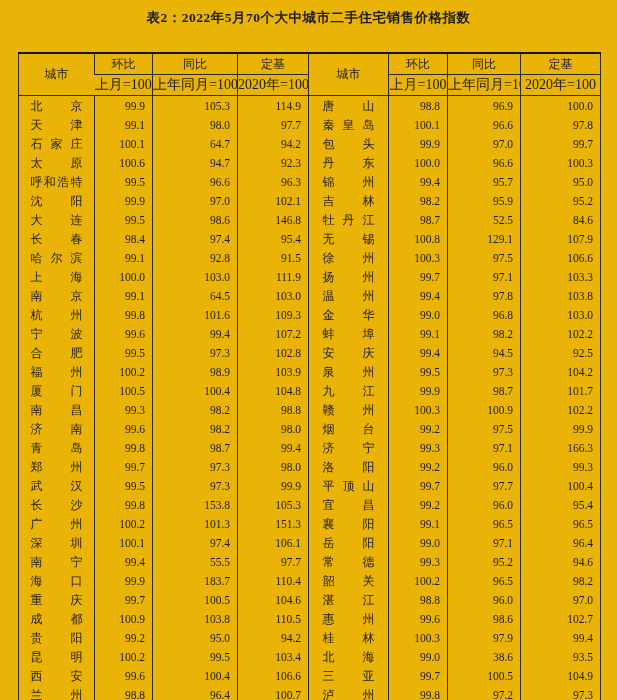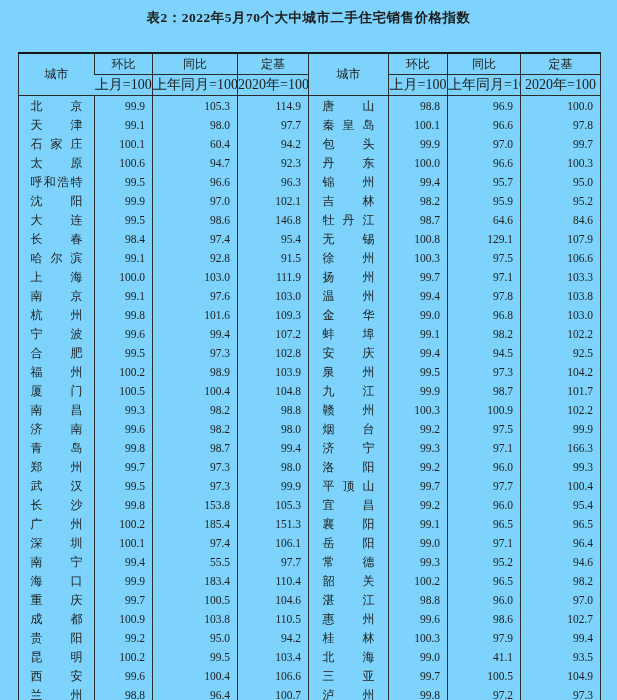--- a/index.html
+++ b/index.html
@@ -4,21 +4,21 @@
 <style>
   html, body {
     margin: 0;
     padding: 0;
     background: #ffffff;
   }
   .page {
     position: relative;
     width: 617px;
     height: 700px;
-    background: #7dd3fc;
+    background: #eab308;
     font-family: "Liberation Serif", "DejaVu Serif", serif;
     color: #1c1c1c;
     overflow: hidden;
   }
   .title {
     text-align: center;
     padding-top: 9px;
     font-weight: bold;
     font-size: 13.5px;
     letter-spacing: 0.5px;
@@ -127,21 +127,21 @@
           <td class="num">98.0</td>
           <td class="num">97.7</td>
           <td class="city"><span class="city-name">秦皇岛</span></td>
           <td class="num">100.1</td>
           <td class="num">96.6</td>
           <td class="num">97.8</td>
         </tr>
         <tr>
           <td class="city"><span class="city-name">石家庄</span></td>
           <td class="num">100.1</td>
-          <td class="num">60.4</td>
+          <td class="num">64.7</td>
           <td class="num">94.2</td>
           <td class="city"><span class="city-name">包头</span></td>
           <td class="num">99.9</td>
           <td class="num">97.0</td>
           <td class="num">99.7</td>
         </tr>
         <tr>
           <td class="city"><span class="city-name">太原</span></td>
           <td class="num">100.6</td>
           <td class="num">94.7</td>
@@ -171,21 +171,21 @@
           <td class="num">95.9</td>
           <td class="num">95.2</td>
         </tr>
         <tr>
           <td class="city"><span class="city-name">大连</span></td>
           <td class="num">99.5</td>
           <td class="num">98.6</td>
           <td class="num">146.8</td>
           <td class="city"><span class="city-name">牡丹江</span></td>
           <td class="num">98.7</td>
-          <td class="num">64.6</td>
+          <td class="num">52.5</td>
           <td class="num">84.6</td>
         </tr>
         <tr>
           <td class="city"><span class="city-name">长春</span></td>
           <td class="num">98.4</td>
           <td class="num">97.4</td>
           <td class="num">95.4</td>
           <td class="city"><span class="city-name">无锡</span></td>
           <td class="num">100.8</td>
           <td class="num">129.1</td>
@@ -207,21 +207,21 @@
           <td class="num">103.0</td>
           <td class="num">111.9</td>
           <td class="city"><span class="city-name">扬州</span></td>
           <td class="num">99.7</td>
           <td class="num">97.1</td>
           <td class="num">103.3</td>
         </tr>
         <tr>
           <td class="city"><span class="city-name">南京</span></td>
           <td class="num">99.1</td>
-          <td class="num">97.6</td>
+          <td class="num">64.5</td>
           <td class="num">103.0</td>
           <td class="city"><span class="city-name">温州</span></td>
           <td class="num">99.4</td>
           <td class="num">97.8</td>
           <td class="num">103.8</td>
         </tr>
         <tr>
           <td class="city"><span class="city-name">杭州</span></td>
           <td class="num">99.8</td>
           <td class="num">101.6</td>
@@ -327,21 +327,21 @@
           <td class="num">153.8</td>
           <td class="num">105.3</td>
           <td class="city"><span class="city-name">宜昌</span></td>
           <td class="num">99.2</td>
           <td class="num">96.0</td>
           <td class="num">95.4</td>
         </tr>
         <tr>
           <td class="city"><span class="city-name">广州</span></td>
           <td class="num">100.2</td>
-          <td class="num">185.4</td>
+          <td class="num">101.3</td>
           <td class="num">151.3</td>
           <td class="city"><span class="city-name">襄阳</span></td>
           <td class="num">99.1</td>
           <td class="num">96.5</td>
           <td class="num">96.5</td>
         </tr>
         <tr>
           <td class="city"><span class="city-name">深圳</span></td>
           <td class="num">100.1</td>
           <td class="num">97.4</td>
@@ -357,21 +357,21 @@
           <td class="num">55.5</td>
           <td class="num">97.7</td>
           <td class="city"><span class="city-name">常德</span></td>
           <td class="num">99.3</td>
           <td class="num">95.2</td>
           <td class="num">94.6</td>
         </tr>
         <tr>
           <td class="city"><span class="city-name">海口</span></td>
           <td class="num">99.9</td>
-          <td class="num">183.4</td>
+          <td class="num">183.7</td>
           <td class="num">110.4</td>
           <td class="city"><span class="city-name">韶关</span></td>
           <td class="num">100.2</td>
           <td class="num">96.5</td>
           <td class="num">98.2</td>
         </tr>
         <tr>
           <td class="city"><span class="city-name">重庆</span></td>
           <td class="num">99.7</td>
           <td class="num">100.5</td>
@@ -401,21 +401,21 @@
           <td class="num">97.9</td>
           <td class="num">99.4</td>
         </tr>
         <tr>
           <td class="city"><span class="city-name">昆明</span></td>
           <td class="num">100.2</td>
           <td class="num">99.5</td>
           <td class="num">103.4</td>
           <td class="city"><span class="city-name">北海</span></td>
           <td class="num">99.0</td>
-          <td class="num">41.1</td>
+          <td class="num">38.6</td>
           <td class="num">93.5</td>
         </tr>
         <tr>
           <td class="city"><span class="city-name">西安</span></td>
           <td class="num">99.6</td>
           <td class="num">100.4</td>
           <td class="num">106.6</td>
           <td class="city"><span class="city-name">三亚</span></td>
           <td class="num">99.7</td>
           <td class="num">100.5</td>

